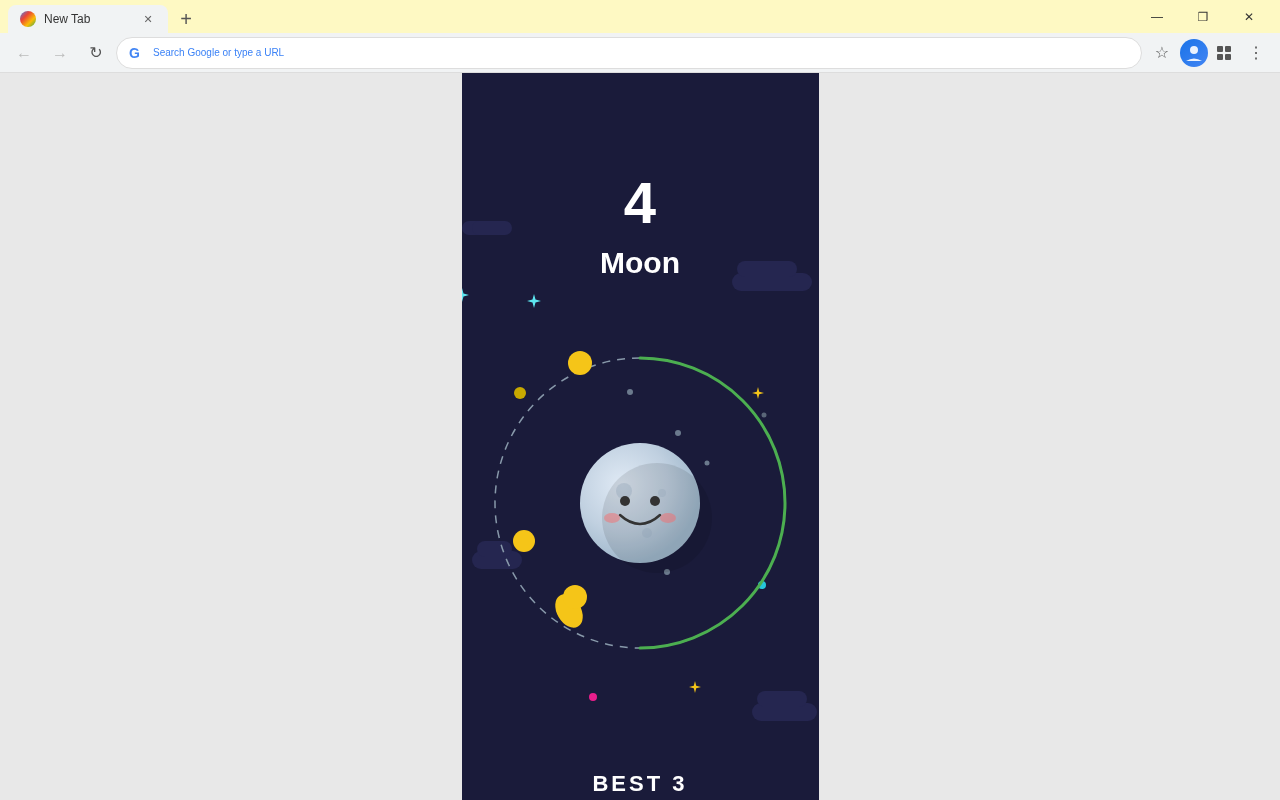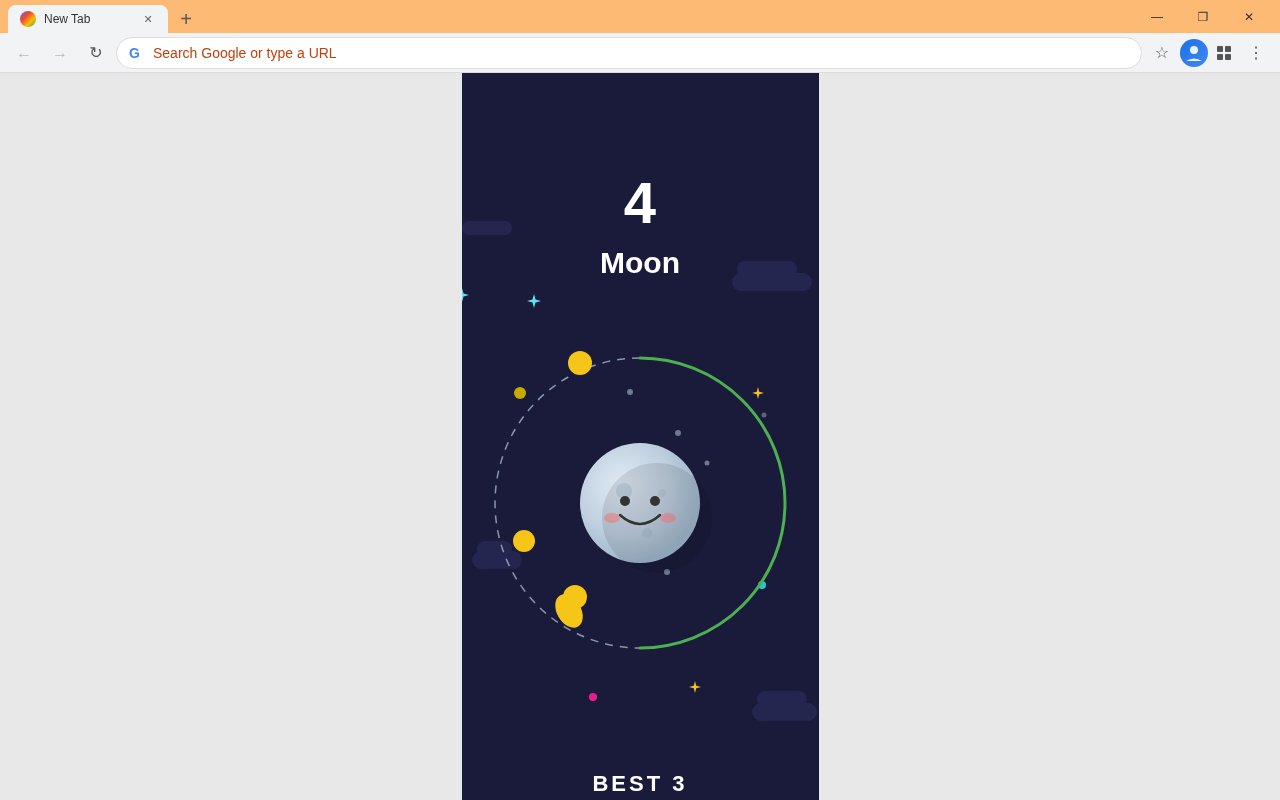--- a/index.html
+++ b/index.html
@@ -7,21 +7,21 @@
       width: 1280px;
       height: 800px;
       overflow: hidden;
       font-family: Arial, sans-serif;
       background: #e8e8e8;
     }
 
     
     .chrome-titlebar {
       height: 33px;
-      background: #fdba74;
+      background: #fef9c3;
       display: flex;
       align-items: center;
       padding: 0 8px;
     }
     .tab-strip {
       display: flex;
       align-items: flex-end;
       height: 100%;
     }
     .tab {
@@ -120,22 +120,22 @@
       border: 1px solid #ddd;
     }
     .google-g {
       width: 16px;
       height: 16px;
       font-size: 14px;
       font-weight: bold;
       color: #4285f4;
     }
     .address-text {
-      font-size: 14px;
-      color: #c2410c;
+      font-size: 10px;
+      color: #3b82f6;
       flex: 1;
     }
     .toolbar-right {
       display: flex;
       align-items: center;
       gap: 2px;
     }
     .profile-icon {
       width: 28px;
       height: 28px;

